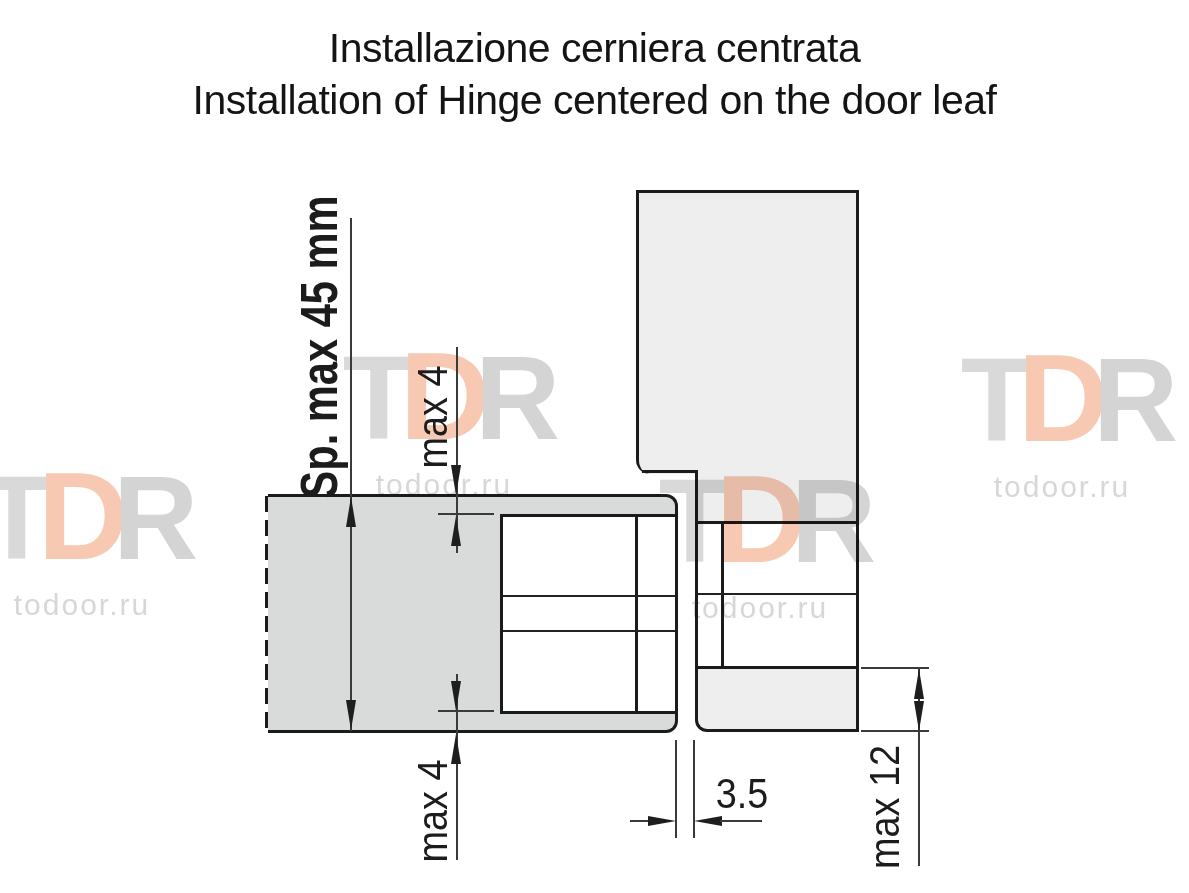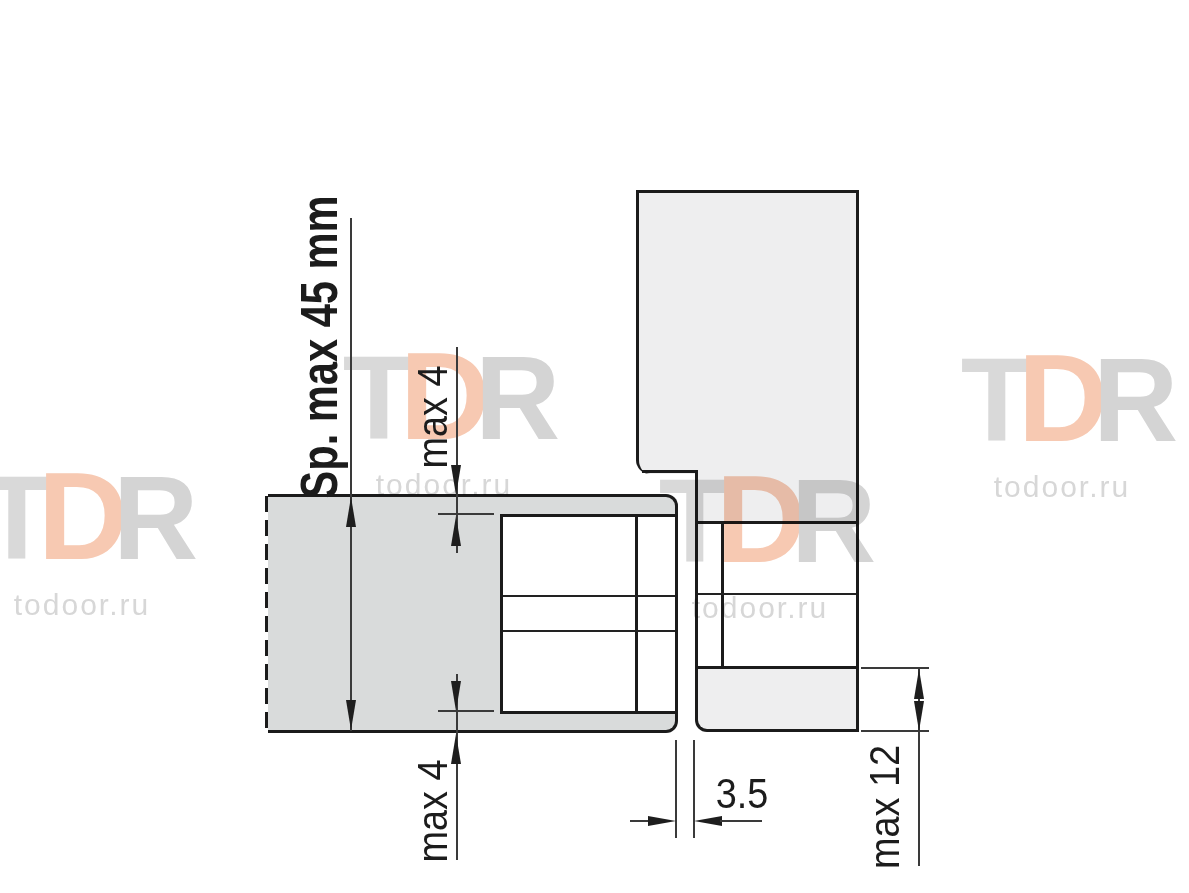--- a/index.html
+++ b/index.html
@@ -41,20 +41,22 @@
   .wd{color:#f7c9b2;font-size:1.06em;}
   .wr{color:#d4d4d4;}
   .wm-site{font-size:30px;color:#d7d7d7;letter-spacing:2px;margin-top:22px;}
   .dims{z-index:30;} .wmz{z-index:20;} .shz{z-index:10;}
 </style>
 </head>
 <body>
 
 <div id="canvas">
 
+  <div class="title-line" style="top:25px;">Installazione cerniera centrata</div>
+  <div class="title-line" style="top:77px;">Installation of Hinge centered on the door leaf</div>
 
   <div class="shape frame-upper shz" style="left:636px;top:190px;width:223px;height:284px;"></div>
 
   <div class="shape frame-lower shz" style="left:695px;top:471px;width:164px;height:261px;"></div>
 
   <div class="shape thickline shz" style="left:642px;top:470px;width:56px;height:3px;"></div>
 
   <div class="shape door shz" style="left:268px;top:494px;width:410px;height:239px;"></div>
   <div class="shape door-dash shz" style="left:265px;top:496px;width:3px;height:235px;"></div>
 

